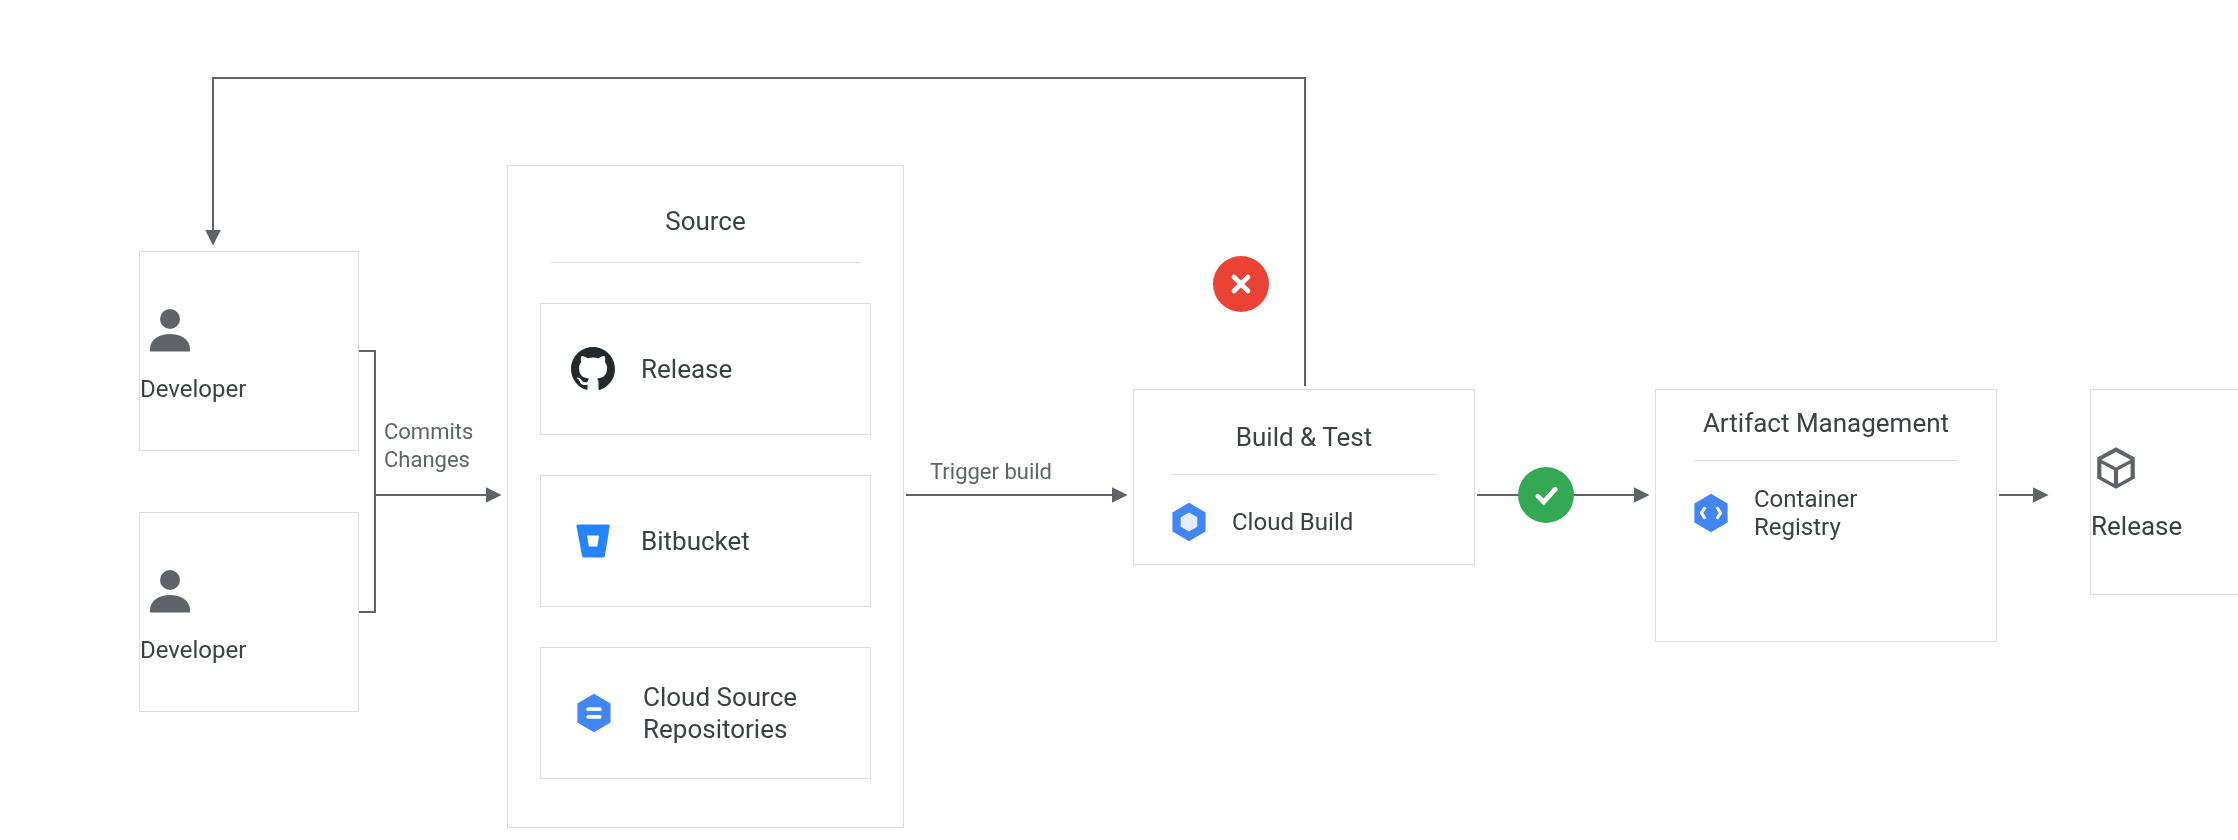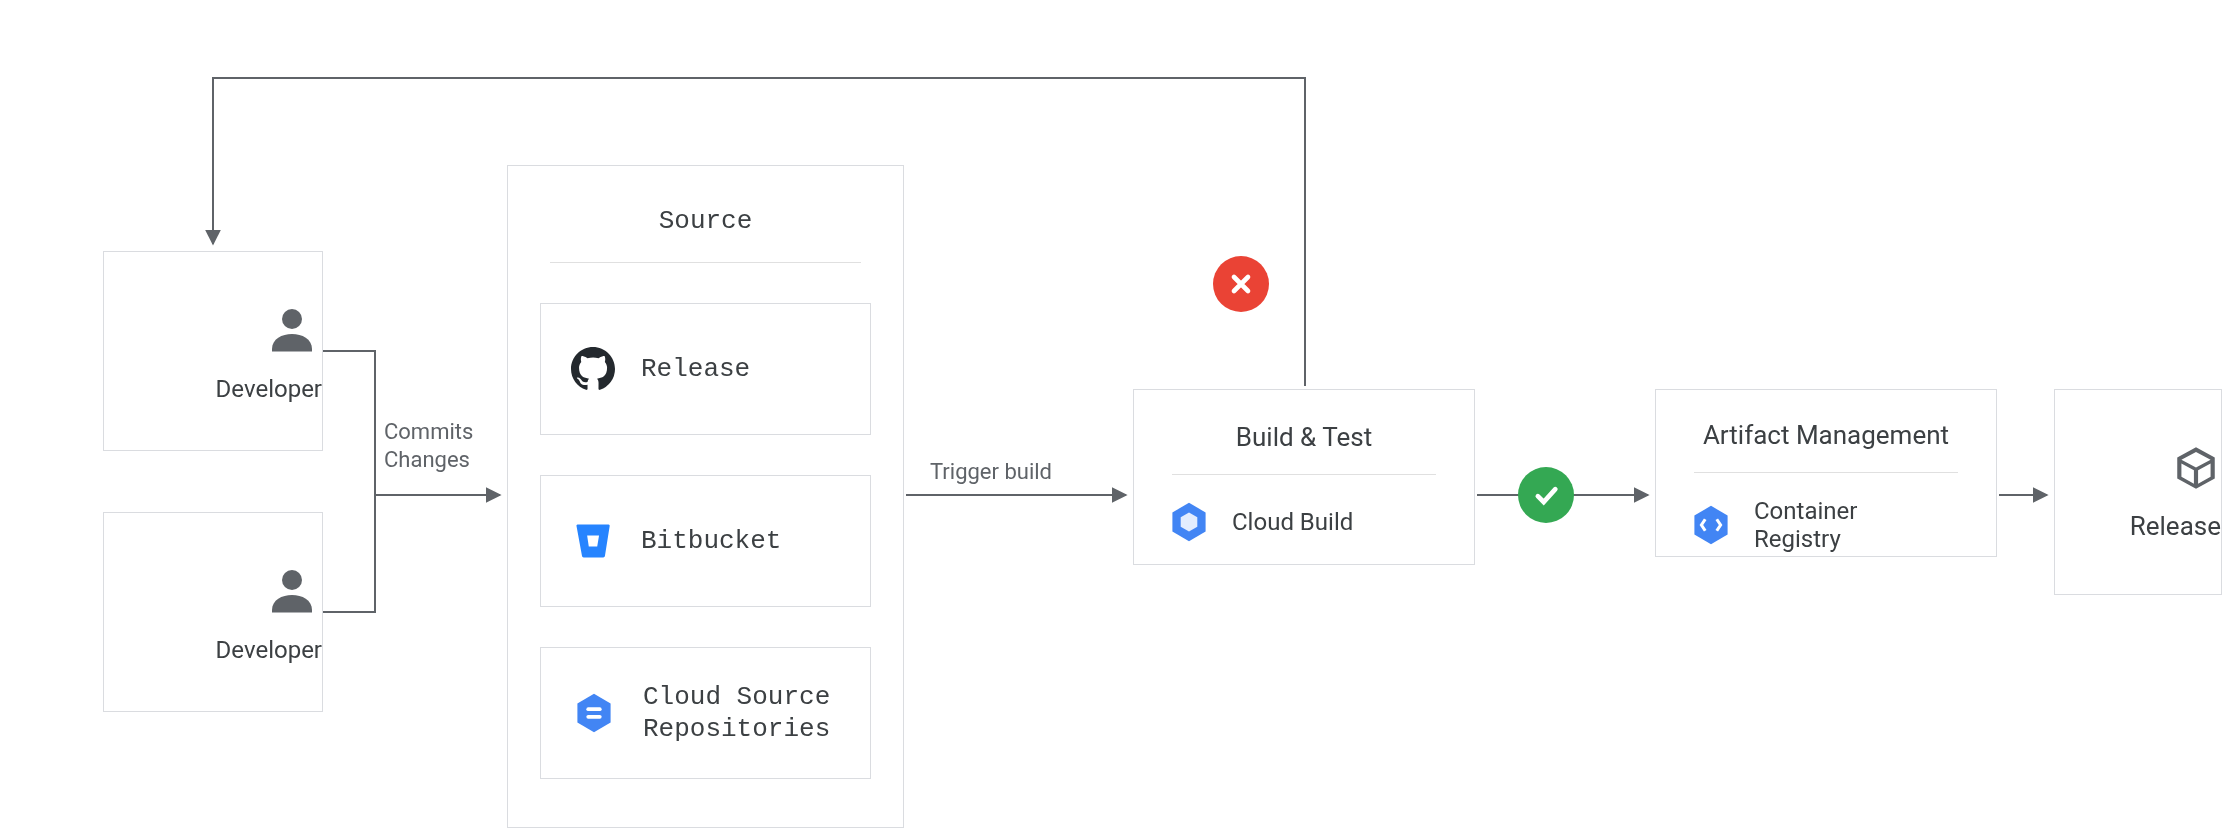--- a/index.html
+++ b/index.html
@@ -1,40 +1,40 @@
 <!DOCTYPE html>
 <html><head>
 <meta charset="utf-8">
 <style>
   :root { --border:#dadce0; --text:#3c4043; --muted:#5f6368; --hr:#e0e0e0; --google-blue:#4285f4; --green:#34a853; --red:#ea4335; }
   html,body { margin:0; padding:0; background:#fff; font-family:Roboto,"Helvetica Neue",Arial,sans-serif; color:var(--text); }
   .canvas { position:relative; width:2238px; height:840px; }
   svg.wires { position:absolute; inset:0; width:2238px; height:840px; pointer-events:none; }
 
   .box { position:absolute; border:1px solid var(--border); background:#fff; box-sizing:border-box; }
-  .center { display:flex; flex-direction:column; align-items:flex-end; justify-content:center; }
+  .center { display:flex; flex-direction:column; align-items:flex-start; justify-content:center;margin-left:36px; }
 
   .dev-box { width:220px; height:200px; }
   .dev-label { font-size:24px; color:var(--text); margin-top:16px; }
   .person-icon { width:60px; height:60px; fill:#5f6368; }
 
-  .source-panel { left:507px; top:165px; width:397px; height:663px; padding:40px 32px 24px;font-family:Liberation Mono, monospace; }
+  .source-panel { left:507px; top:165px; width:397px; height:663px; padding:40px 32px 24px; }
   .panel-title { font-size:26px; text-align:center; margin-bottom:26px; }
   .panel-rule { height:1px; background:var(--hr); margin:0 10px 40px; }
   .src-card { border:1px solid var(--border); height:130px; display:flex; align-items:center; padding:0 30px; gap:26px; }
   .src-card + .src-card { margin-top:40px; }
   .src-label { font-size:26px; line-height:1.25; color:var(--text); }
 
   .bt-panel { left:1133px; top:389px; width:342px; height:176px; padding:32px 32px 24px; }
   .bt-title { font-size:26px; text-align:center; margin-bottom:22px; }
   .bt-rule { height:1px; background:var(--hr); margin:0 6px 24px; }
   .bt-row { display:flex; align-items:center; gap:20px; }
   .bt-row span.lbl { font-size:24px; }
 
-  .am-panel { left:1655px; top:389px; width:342px; height:168px; padding:30px 32px 24px; }
+  .am-panel { left:1655px; top:389px; width:342px; height:253px; padding:18px 32px 24px; }
 
   .release-box { left:2054px; top:389px; width:168px; height:206px; }
   .release-label { font-size:26px; margin-top:18px; }
 
   .hex { width:46px; height:46px; fill:var(--google-blue); }
   .edge-label { position:absolute; font-size:22px; color:var(--muted); line-height:1.25; }
 
   .badge { position:absolute; width:56px; height:56px; border-radius:50%; display:flex; align-items:center; justify-content:center; }
   .badge.green { background:var(--green); }
   .badge.red { background:var(--red); }

